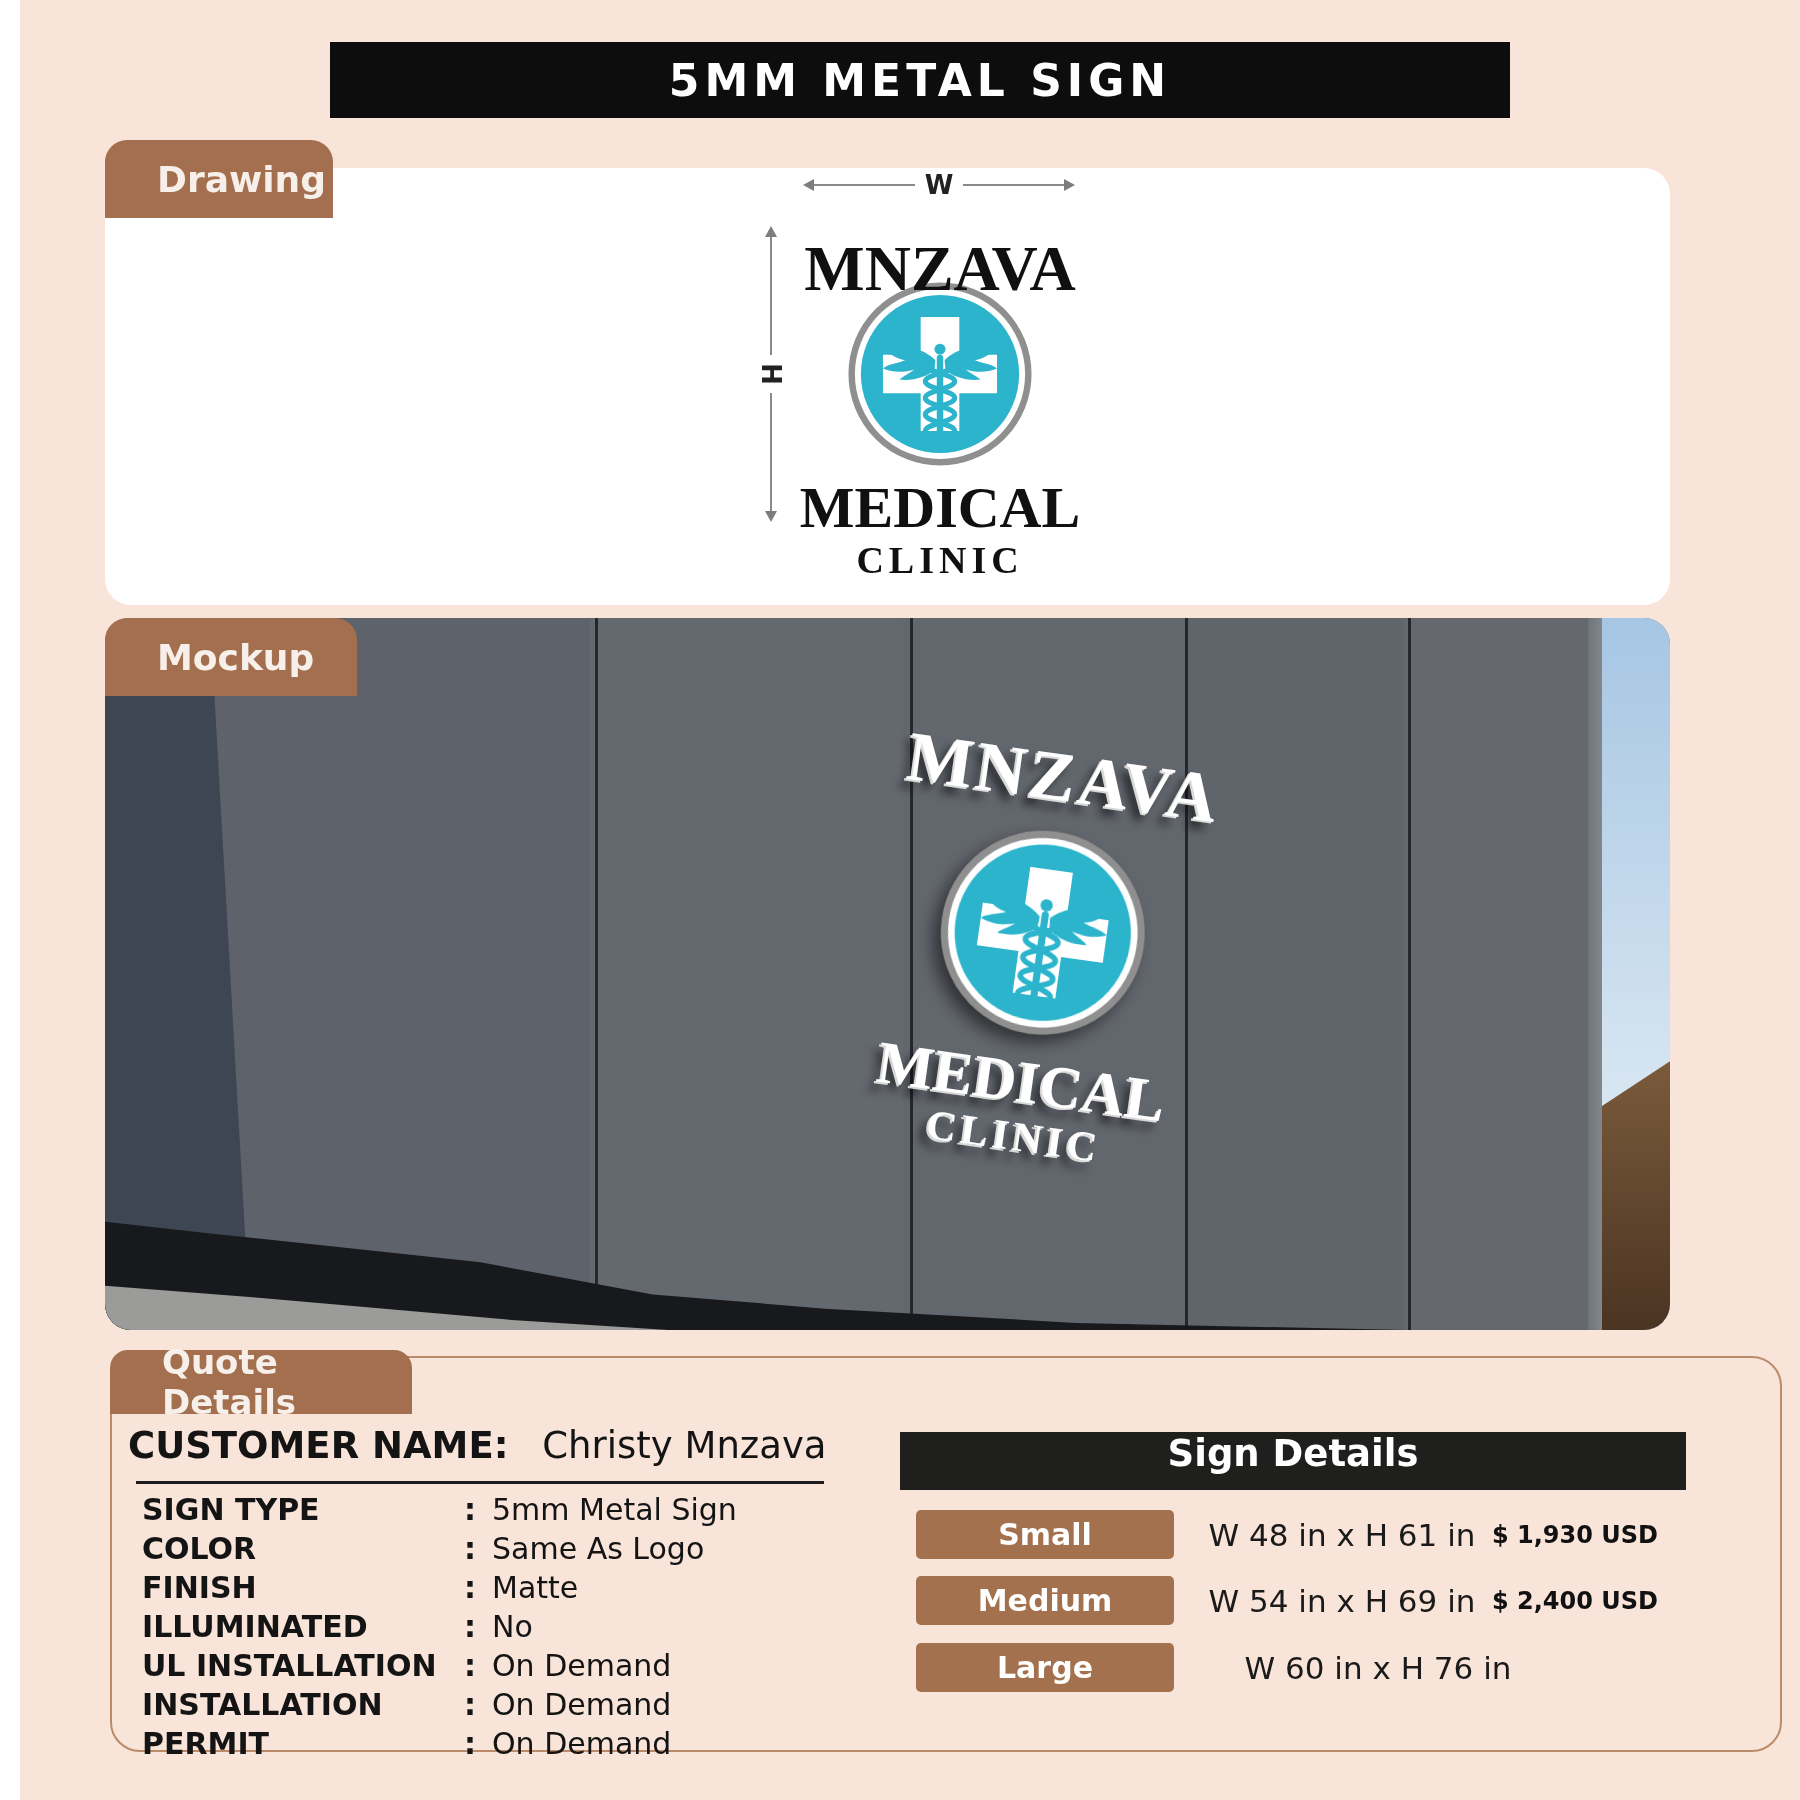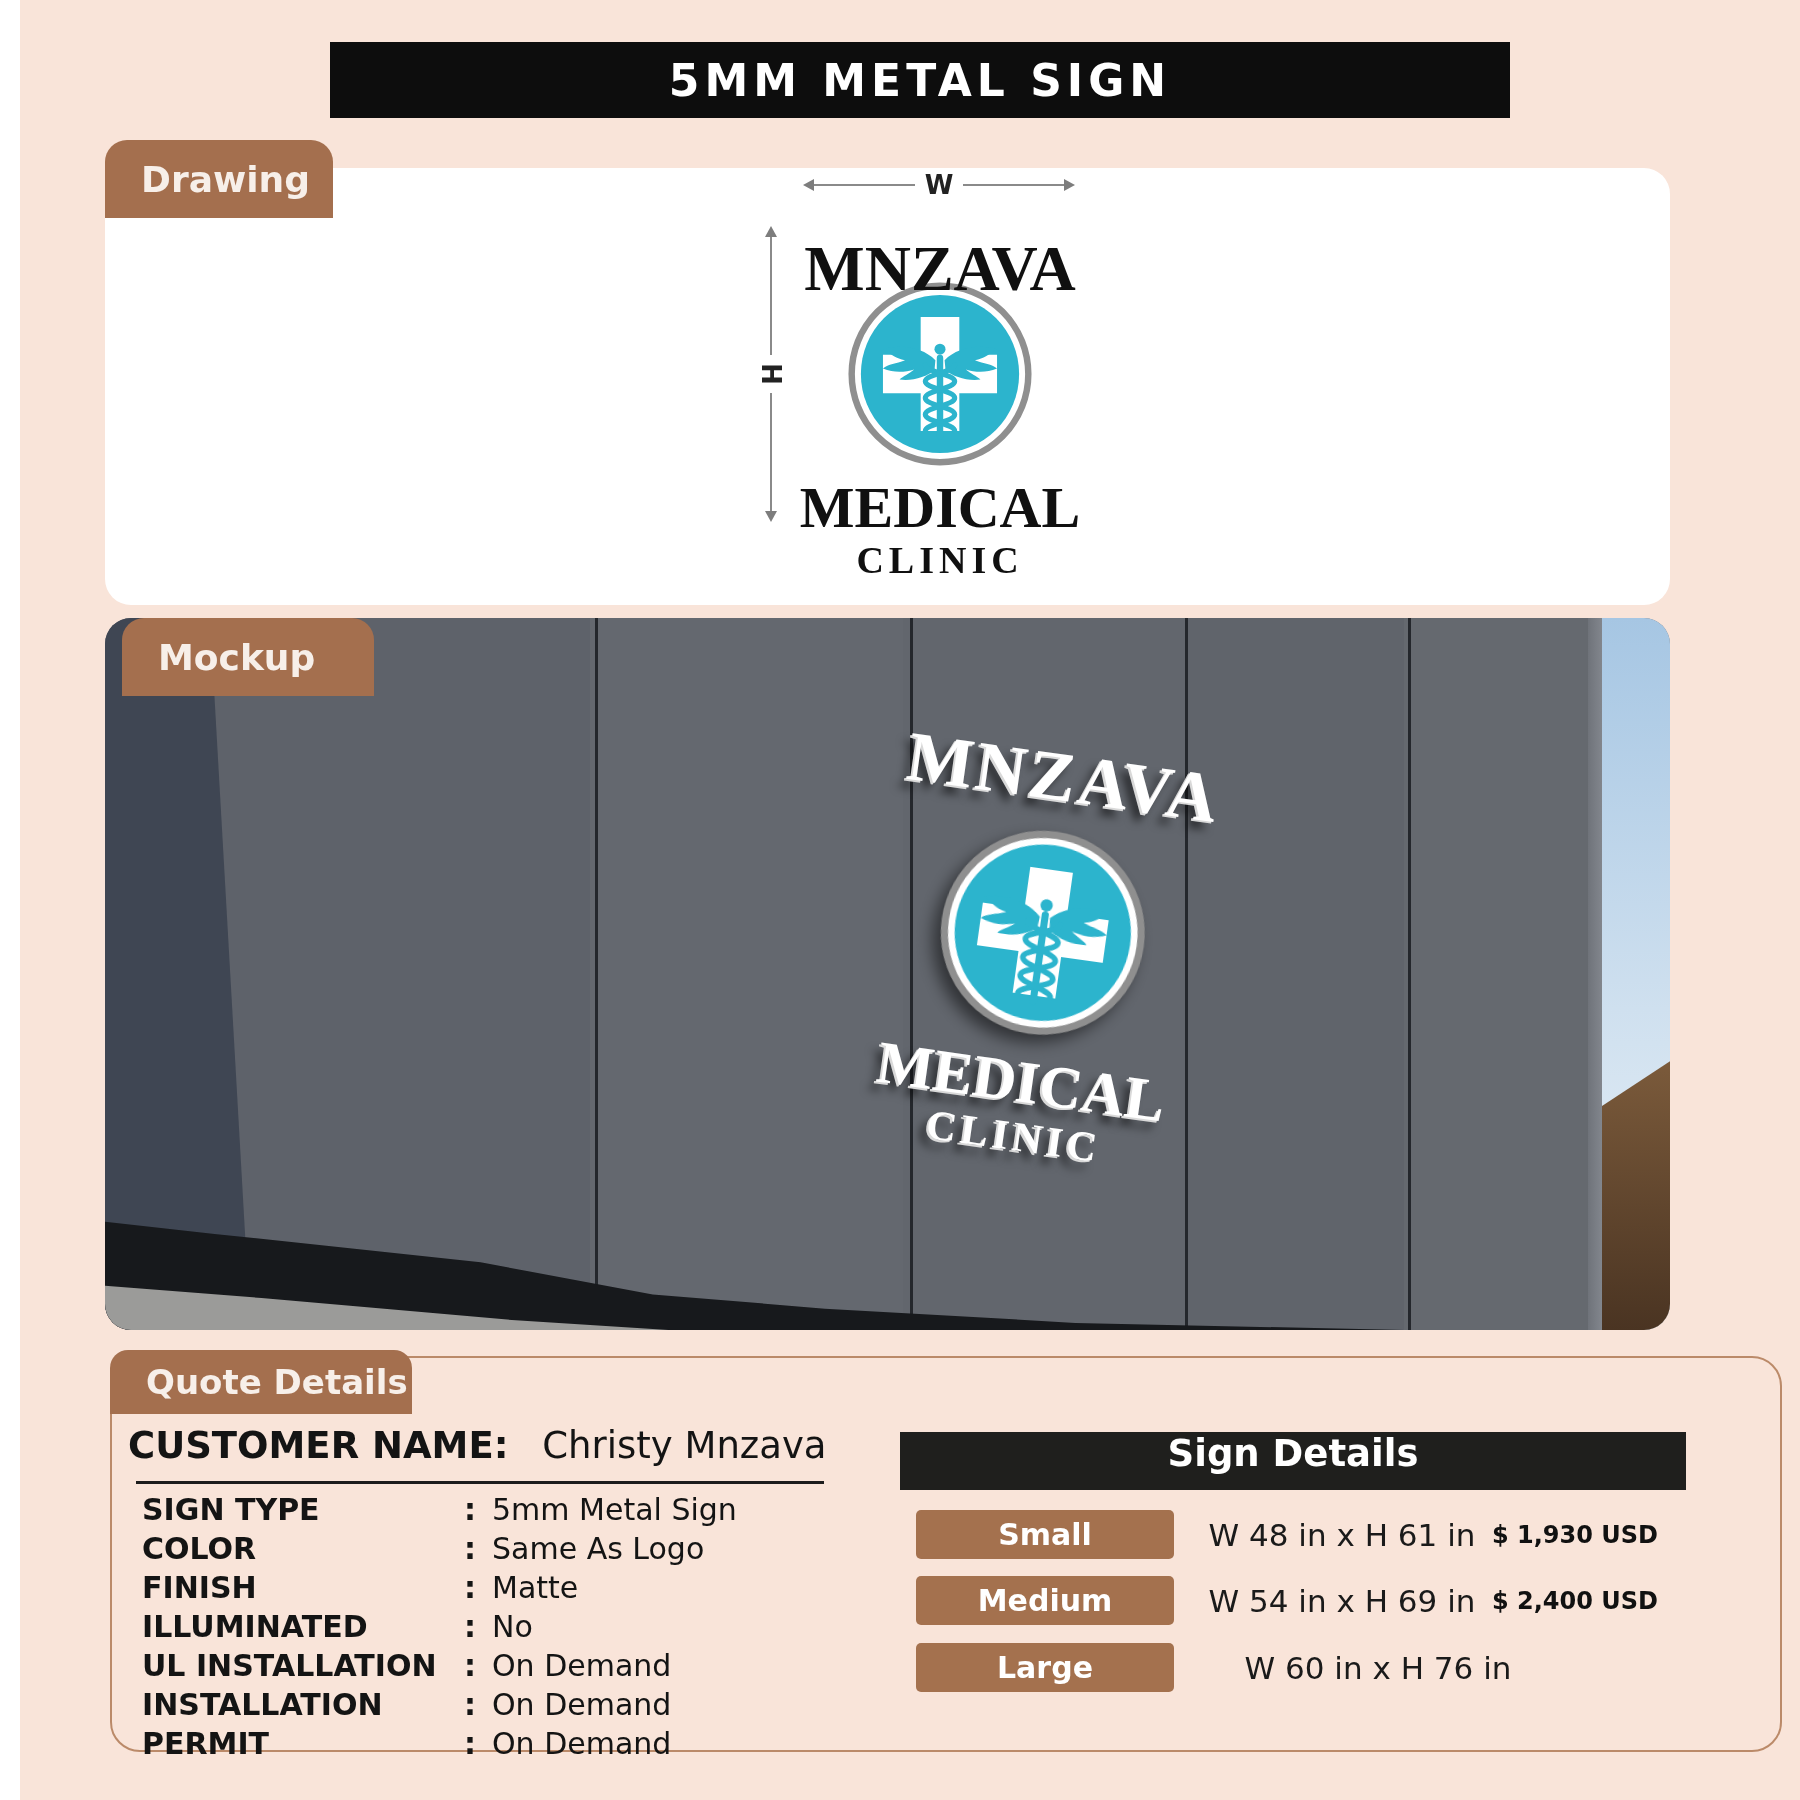--- a/index.html
+++ b/index.html
@@ -6,21 +6,21 @@
   .page{position:relative;width:1800px;height:1800px;background:#f9e4d9;overflow:hidden;
         font-family:"DejaVu Sans","Liberation Sans",sans-serif;margin-left:20px;}
 
   
   .title-bar{position:absolute;left:310px;top:42px;width:1180px;height:76px;background:#0d0d0d;
              display:flex;align-items:center;justify-content:center;}
   .title-bar span{color:#ffffff;font-size:44px;font-weight:bold;letter-spacing:5px;}
 
   
   .tab{position:absolute;background:#a46f4e;color:#f7efe9;font-weight:bold;font-size:36px;
-       display:flex;align-items:center;padding-left:36px;box-sizing:border-box;
+       display:flex;align-items:center;padding-left:52px;box-sizing:border-box;
        border-radius:22px 22px 0 0;z-index:6;}
 
   
   .drawing-panel{position:absolute;left:85px;top:168px;width:1565px;height:437px;background:#ffffff;
                  border-radius:26px;z-index:1;}
   .drawing-tab{left:85px;top:140px;width:228px;height:78px;}
 
   .serifTxt{font-family:"Liberation Serif","DejaVu Serif",serif;font-weight:bold;color:#101010;}
 
   .d-mnzava{position:absolute;left:530px;top:232px;width:780px;text-align:center;font-size:64px;z-index:3;}
@@ -37,21 +37,21 @@
   .ah-right{border-width:6px 0 6px 11px;border-color:transparent transparent transparent #7d7d7d;}
   .ah-up{border-width:0 6px 11px 6px;border-color:transparent transparent #7d7d7d transparent;}
   .ah-down{border-width:11px 6px 0 6px;border-color:#7d7d7d transparent transparent transparent;}
   .dim-h{position:absolute;left:740px;top:226px;width:22px;height:296px;display:flex;flex-direction:column;align-items:center;z-index:3;}
   .dim-h .line{flex:1;width:0;border-left:2px solid #8a8a8a;}
   .dim-h .lbl{font-size:26px;font-weight:bold;color:#222;transform:rotate(90deg);padding:8px 0;line-height:22px;}
 
   
   .mockup-panel{position:absolute;left:85px;top:618px;width:1565px;height:712px;border-radius:26px;
                 overflow:hidden;z-index:1;}
-  .mockup-tab{left:102px;top:618px;width:252px;height:78px;}
+  .mockup-tab{left:85px;top:618px;width:252px;height:78px;}
   .wall{position:absolute;inset:0;
         background:linear-gradient(90deg,#5e626a 0 31%,#64686f 31% 51%,#62666d 51% 69%,#60646b 69% 83%,#65696f 83% 96%,#6d7178 96% 100%);}
   .seam{position:absolute;top:0;bottom:0;width:3px;background:#24272c;}
   .seam1{left:490px;} .seam2{left:805px;} .seam3{left:1080px;} .seam4{left:1303px;}
   .corner-band{position:absolute;left:0;top:0;bottom:0;width:150px;background:#3f4653;
                clip-path:polygon(0 0,70% 0,97% 100%,0 100%);}
   .sky{position:absolute;right:0;top:0;bottom:0;width:68px;
        background:linear-gradient(180deg,#a6c6e3 0%,#cfe0ef 55%,#ecf3f8 100%);}
   .wall-edge{position:absolute;right:68px;top:0;bottom:0;width:14px;
              background:linear-gradient(90deg,#6f737a,#82868d);}

